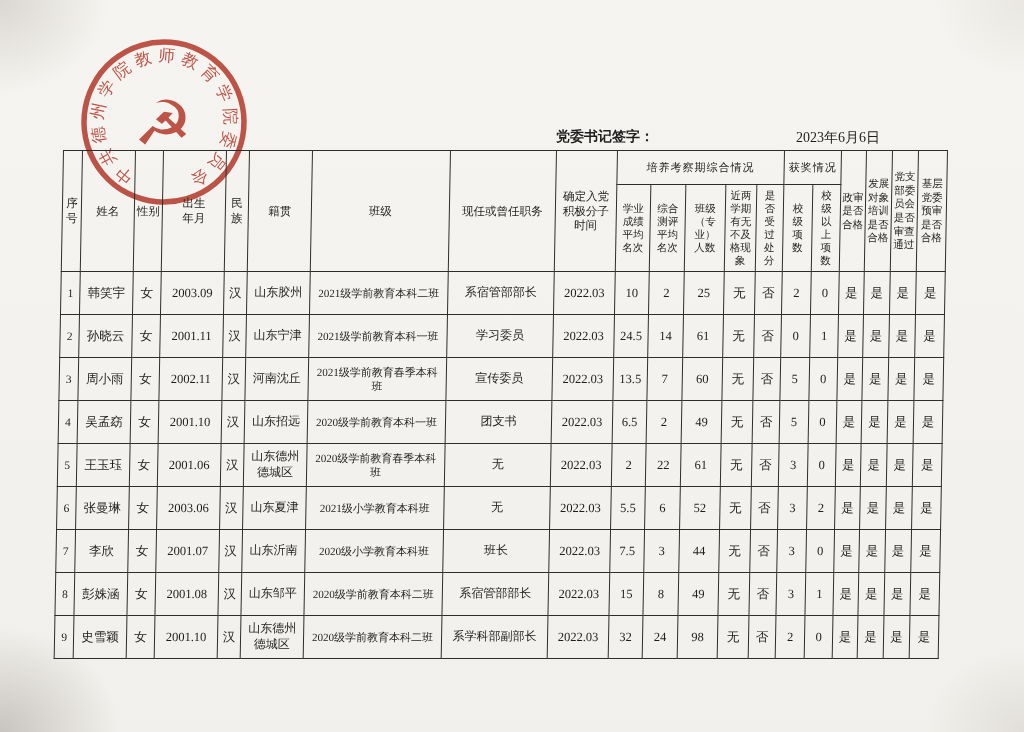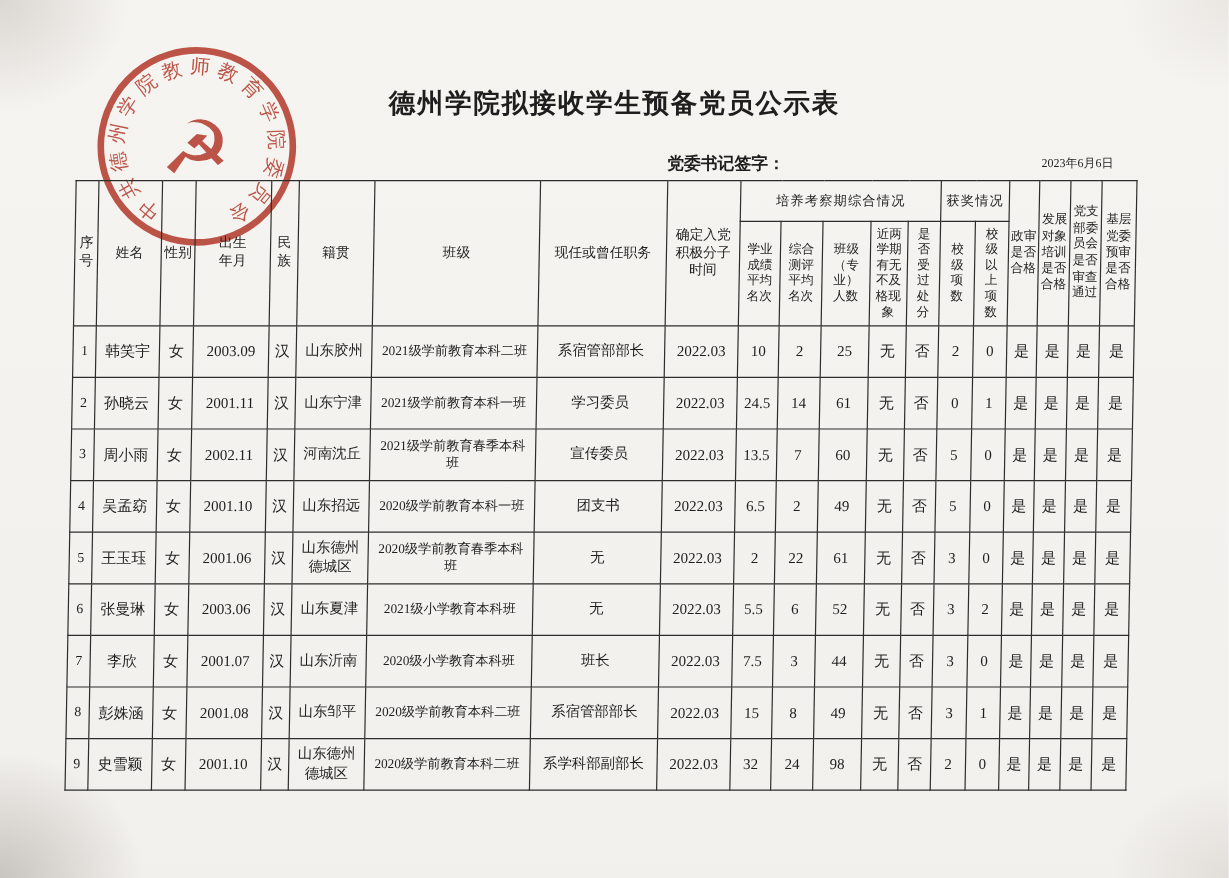--- a/index.html
+++ b/index.html
@@ -14,21 +14,21 @@
       radial-gradient(130px 110px at 1024px 0px, rgba(120,115,105,.10), rgba(120,115,105,0) 70%),
       radial-gradient(140px 120px at 1024px 732px, rgba(120,115,105,.14), rgba(120,115,105,0) 70%),
       linear-gradient(#f6f4f0,#f2f0ec);
   }
   .title{
     position:absolute;left:0;right:0;top:71px;margin:0;
     text-align:center;font-size:22px;font-weight:bold;letter-spacing:1.5px;
   }
   .org{position:absolute;left:76px;top:129px;font-size:14px;font-weight:bold;}
   .sign{position:absolute;left:556px;top:128px;font-size:14px;font-weight:bold;text-align:right;}
-  .date{position:absolute;left:868px;top:129px;font-size:10px;}
+  .date{position:absolute;left:796px;top:129px;font-size:14px;}
   .tablewrap{position:absolute;left:63px;top:150px;transform:skewX(-1.05deg);transform-origin:0 0;}
   table{border-collapse:collapse;table-layout:fixed;width:884px;background:transparent;}
   th,td{
     border:1.5px solid #2d2d2d;text-align:center;vertical-align:middle;
     padding:0;font-weight:normal;white-space:pre-line;overflow:hidden;
   }
   tr.hA{height:34px;}
   tr.hA th.group{font-size:11px;letter-spacing:1px;}
   tr.hB th{height:86px;font-size:10.5px;line-height:1.25;}
   th.span2{font-size:11.5px;line-height:1.3;}
@@ -58,21 +58,20 @@
 
   <svg class="seal" width="176" height="176" viewBox="0 0 176 176" aria-hidden="true">
     <circle cx="88" cy="88" r="80" fill="none" stroke="#b93a2c" stroke-width="5.5"></circle>
     <path id="ringPath" d="M 88 149 A 61 61 0 1 1 88 27 A 61 61 0 1 1 88 149" fill="none"></path>
     <text fill="#b93a2c" font-size="16.5" letter-spacing="5.5" font-family="&quot;Liberation Serif&quot;, serif">
       <textPath href="#ringPath" startOffset="26">中共德州学院教师教育学院委员会</textPath>
     </text>
     <text x="88" y="112" text-anchor="middle" font-size="64" fill="#b93a2c" font-family="&quot;DejaVu Sans&quot;, sans-serif">☭</text>
   </svg>
 
-  <h1 class="title">德州学院拟接收学生预备党员公示表</h1>
 
   <span class="sign">党委书记签字：</span>
   <span class="date">2023年6月6日</span>
 
   <div class="tablewrap">
     <table>
       <colgroup>
         <col class="w0">
           <col class="w1">
           <col class="w2">

